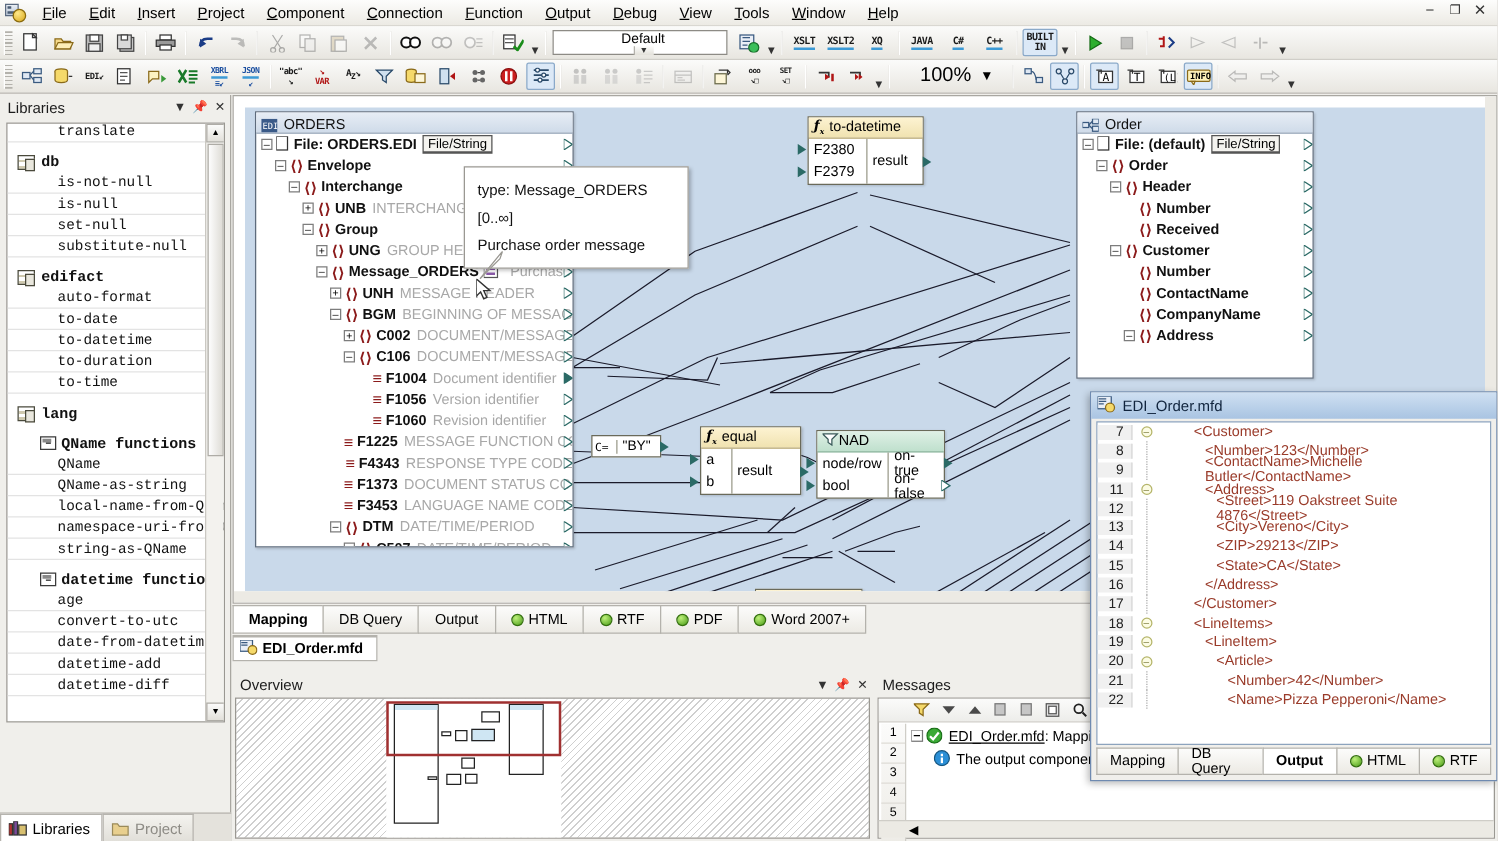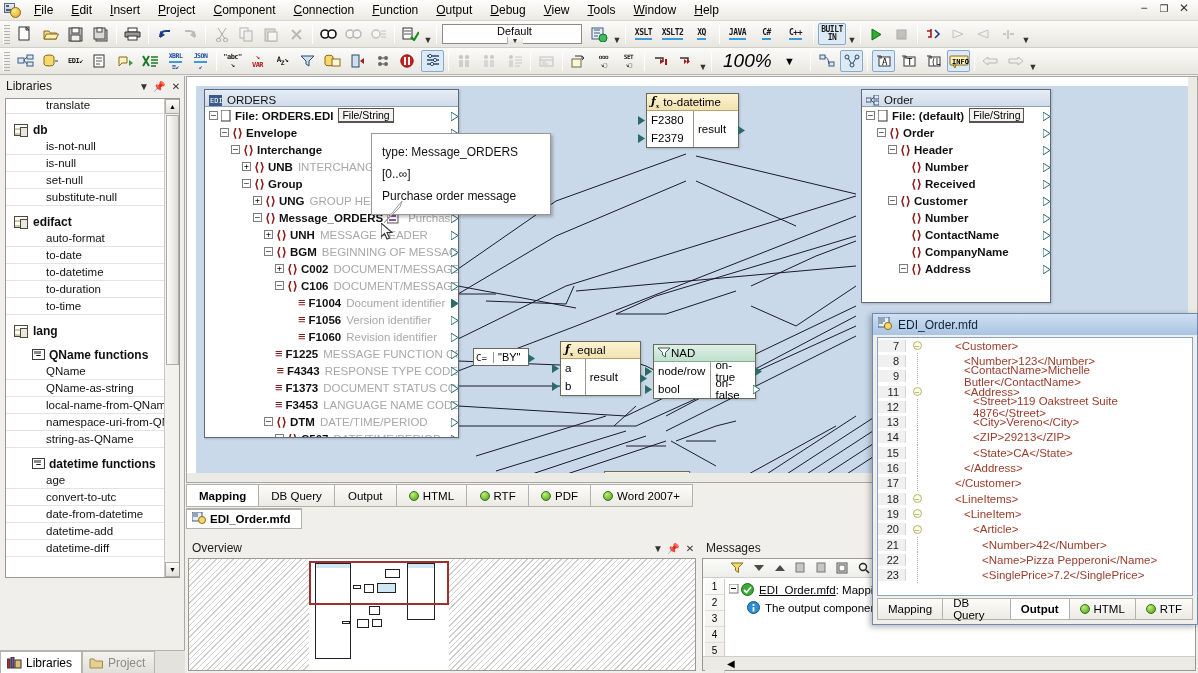--- a/index.html
+++ b/index.html
@@ -79,21 +79,21 @@
     font-size:12px; color:#1c1c1c; background:#f0efeb;
   }
   .panel-title .ttl { flex:1; }
   .panel-title .pbtn { width:16px; height:16px; display:flex; align-items:center; justify-content:center;
     font-size:10px; color:#333; cursor:default; }
   .lib-list {
     position:absolute; left:5px; top:22px; width:175px; height:480px;
     background:#fff; border:1px solid #9a9892; overflow:hidden;
   }
   .lib-inner { position:absolute; left:0; top:0; width:160px; }
-  .lib-row { height:17px; display:flex; align-items:center; font-size:11.5px; color:#111; white-space:nowrap; }
+  .lib-row { height:17px; display:flex; align-items:center; font-size:11.5px; color:#111; white-space:nowrap;font-family:Liberation Mono, monospace; }
   .lib-row.fn { padding-left:40px; border-bottom:1px solid #e3e3e3; }
   .lib-row.grp { padding-left:8px; font-weight:bold; font-size:12px; margin-top:7px; }
   .lib-row.sub { padding-left:26px; font-weight:bold; font-size:12px; margin-top:7px; }
   .lib-ico {
     width:14px; height:12px; margin-right:5px; flex:none; position:relative;
     background: linear-gradient(#fff 0 3px,#cfc9ae 3px 5px,#fff 5px 8px,#cfc9ae 8px 10px,#fff 10px 12px);
     border:1px solid #4a4a3c;
   }
   .lib-ico:after { content:""; position:absolute; right:-1px; top:2px; width:6px; height:8px;
     background:#e9e7dd; border:1px solid #4a4a3c; }
@@ -601,21 +601,21 @@
     <div class="tbtn">
       <svg width="15" height="14">
           <path d="M2 4 h8 v4" stroke="#333" fill="none" stroke-width="1.4"></path>
           <path d="M6 10 l3 -2.5 l-3 -2.5 z" fill="#b01515"></path>
           <path d="M9 10 l3 -2.5 l-3 -2.5 z" fill="#b01515"></path>
         </svg>
     </div>
     <div class="tmore">▼</div>
     <div class="tsep"></div>
 
-    <div style="width:62px; text-align:left; padding-left:8px; font-size:19px;font-style:italic;">100%</div>
+    <div style="width:62px; text-align:right; padding-left:8px; font-size:16px;">100%</div>
     <div class="tbtn" style="margin-right:6px;">▼</div>
     <div class="tsep"></div>
     <div class="tbtn">
       <svg width="16" height="14">
           <rect x="1" y="1" width="5" height="4" fill="#dfe8f3" stroke="#3a5a80"></rect>
           <rect x="10" y="8" width="5" height="4" fill="#dfe8f3" stroke="#3a5a80"></rect>
           <path d="M6 3 Q9 3 10 10" fill="none" stroke="#3a5a80"></path>
         </svg>
     </div>
     <div class="tbtn act">
@@ -1544,27 +1544,20 @@
             </span>
             <span class="xtag" style="padding-left: 54px;">&lt;Number&gt;42&lt;/Number&gt;</span>
           </div>
           <div class="xline">
             <span class="lnum">22</span>
             <span class="fold">
               <span style="border-left:1px dotted #aaa;height:15px;"></span>
             </span>
             <span class="xtag" style="padding-left: 54px;">&lt;Name&gt;Pizza Pepperoni&lt;/Name&gt;</span>
           </div>
-          <div class="xline">
-            <span class="lnum">23</span>
-            <span class="fold">
-              <span style="border-left:1px dotted #aaa;height:15px;"></span>
-            </span>
-            <span class="xtag" style="padding-left: 54px;">&lt;SinglePrice&gt;7.2&lt;/SinglePrice&gt;</span>
-          </div>
         </div>
     </div>
     <div class="fw-tabs" id="fw-tabs">
         <div class="fwtab">
           <span>Mapping</span>
         </div>
         <div class="fwtab">
           <span>DB Query</span>
         </div>
         <div class="fwtab sel">

